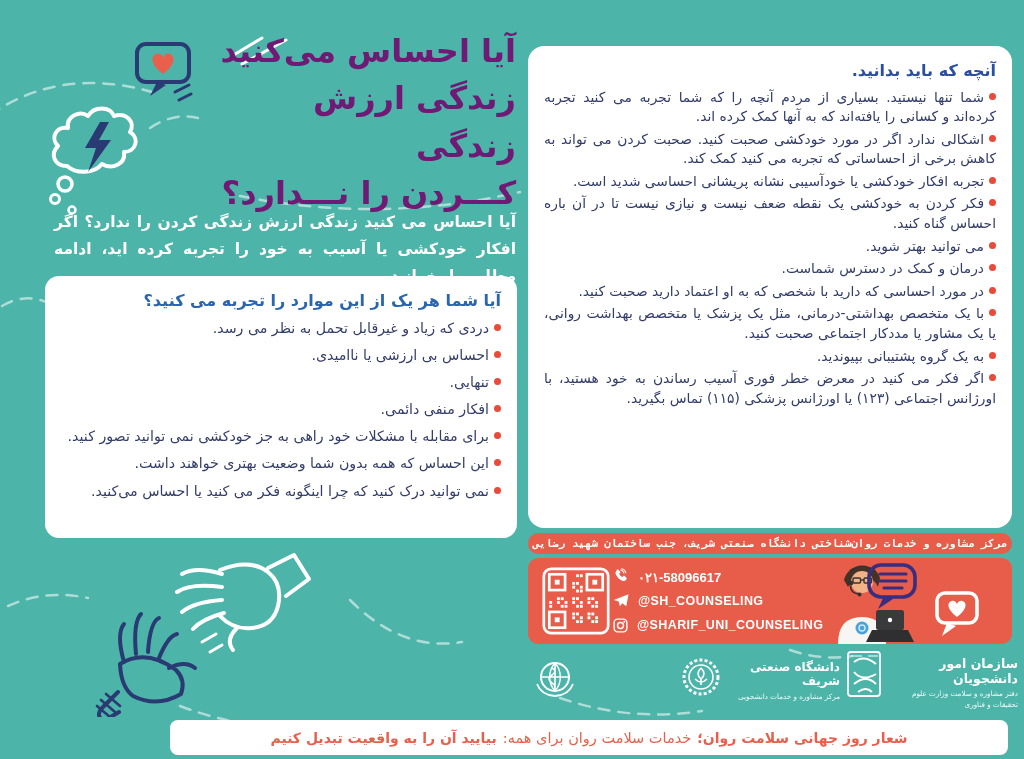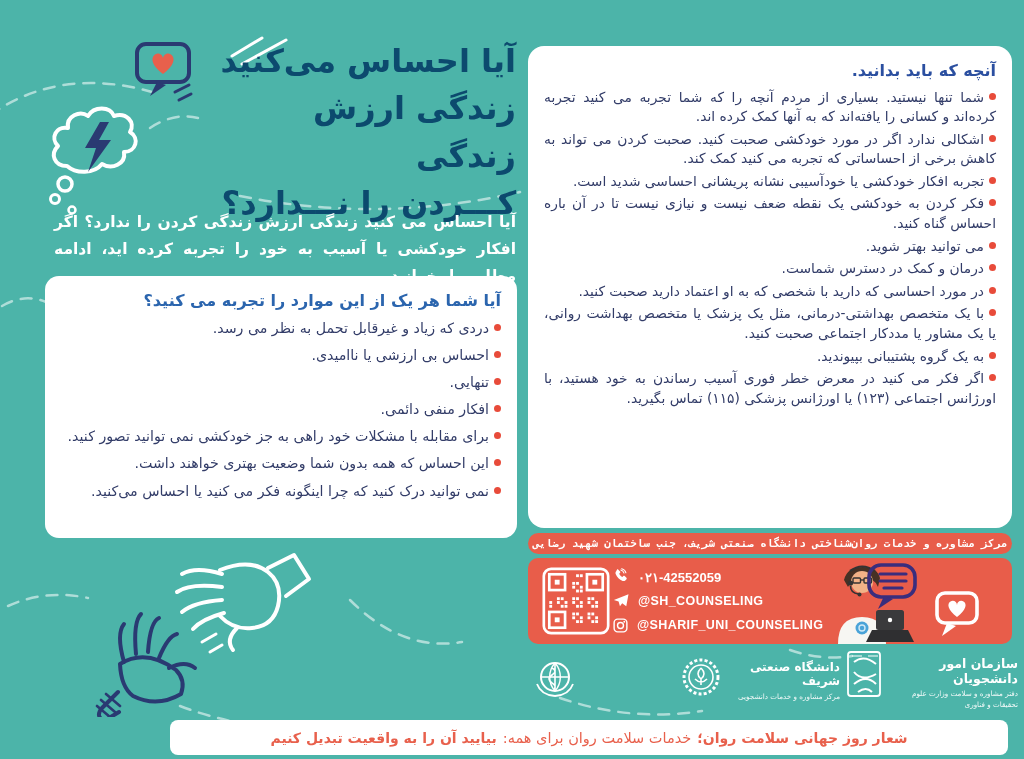--- a/index.html
+++ b/index.html
@@ -7,23 +7,22 @@
     position:relative;width:1024px;height:759px;overflow:hidden;
     background:#4CB4A9;
     font-family:"DejaVu Sans", sans-serif;
   }
   .abs{position:absolute;}
   svg{display:block;}
   
   .hero-title{
     left:214px;top:28px;width:302px;
     direction:rtl;text-align:right;
-    color:#0c4a6e;font-weight:bold;font-size:32px;line-height:1.48;
+    color:#701a75;font-weight:bold;font-size:32px;line-height:1.48;
     letter-spacing:-0.5px;
-    margin-top:10px;
   }
   .intro{
     left:54px;top:209px;width:462px;
     direction:rtl;text-align:justify;
     color:#FFFFFF;font-weight:bold;font-size:15.5px;line-height:1.75;
   }
   
   .card{background:#fff;border-radius:14px;box-sizing:border-box;}
   .left-card{left:45px;top:276px;width:472px;height:262px;padding:10px 16px 25px;}
   .right-card{left:528px;top:46px;width:484px;height:482px;padding:10px 16px 8px;border-radius:16px;}
@@ -211,21 +210,21 @@
           <rect x="43.8" y="43.8" width="2.3499999999999996" height="2.3499999999999996"></rect>
         </g>
     </svg>
 
     <div class="abs c-rows">
       <div class="c-row">
         <svg width="18" height="18" viewBox="0 0 24 24">
           <path d="M6.6 2.2c.5-.5 1.3-.5 1.8 0l2.4 2.4c.5.5.5 1.3 0 1.8L9.6 7.6c.9 1.9 2.4 3.4 4.3 4.3l1.2-1.2c.5-.5 1.3-.5 1.8 0l2.4 2.4c.5.5.5 1.3 0 1.8l-1.6 1.6c-.9.9-2.3 1.2-3.5.7C10 15.5 6.6 12.1 4.9 7.9c-.5-1.2-.2-2.6.7-3.5z" fill="#ffffff"></path>
           <path d="M15 3 q4 1 5 5 M16.5 1 q5.5 1.5 6.5 6.5" stroke="#ffffff" stroke-width="1.6" fill="none" stroke-linecap="round" transform="translate(-1,0) scale(0.85)"></path>
         </svg>
-        <span class="txt phone-txt">۰۲۱-42552059</span>
+        <span class="txt phone-txt">۰۲۱-58096617</span>
       </div>
       <div class="c-row">
         <svg width="18" height="18" viewBox="0 0 24 24">
           <path d="M22 3 L2.5 10.8 L8.8 12.7 L10.6 19 L13.6 15.1 L19 19 Z" fill="#ffffff"></path>
         </svg>
         <span class="txt">@SH_COUNSELING</span>
       </div>
       <div class="c-row">
         <svg width="17" height="17" viewBox="0 0 24 24" fill="none" stroke="#ffffff" stroke-width="2">
           <rect x="3" y="3" width="18" height="18" rx="5"></rect>

